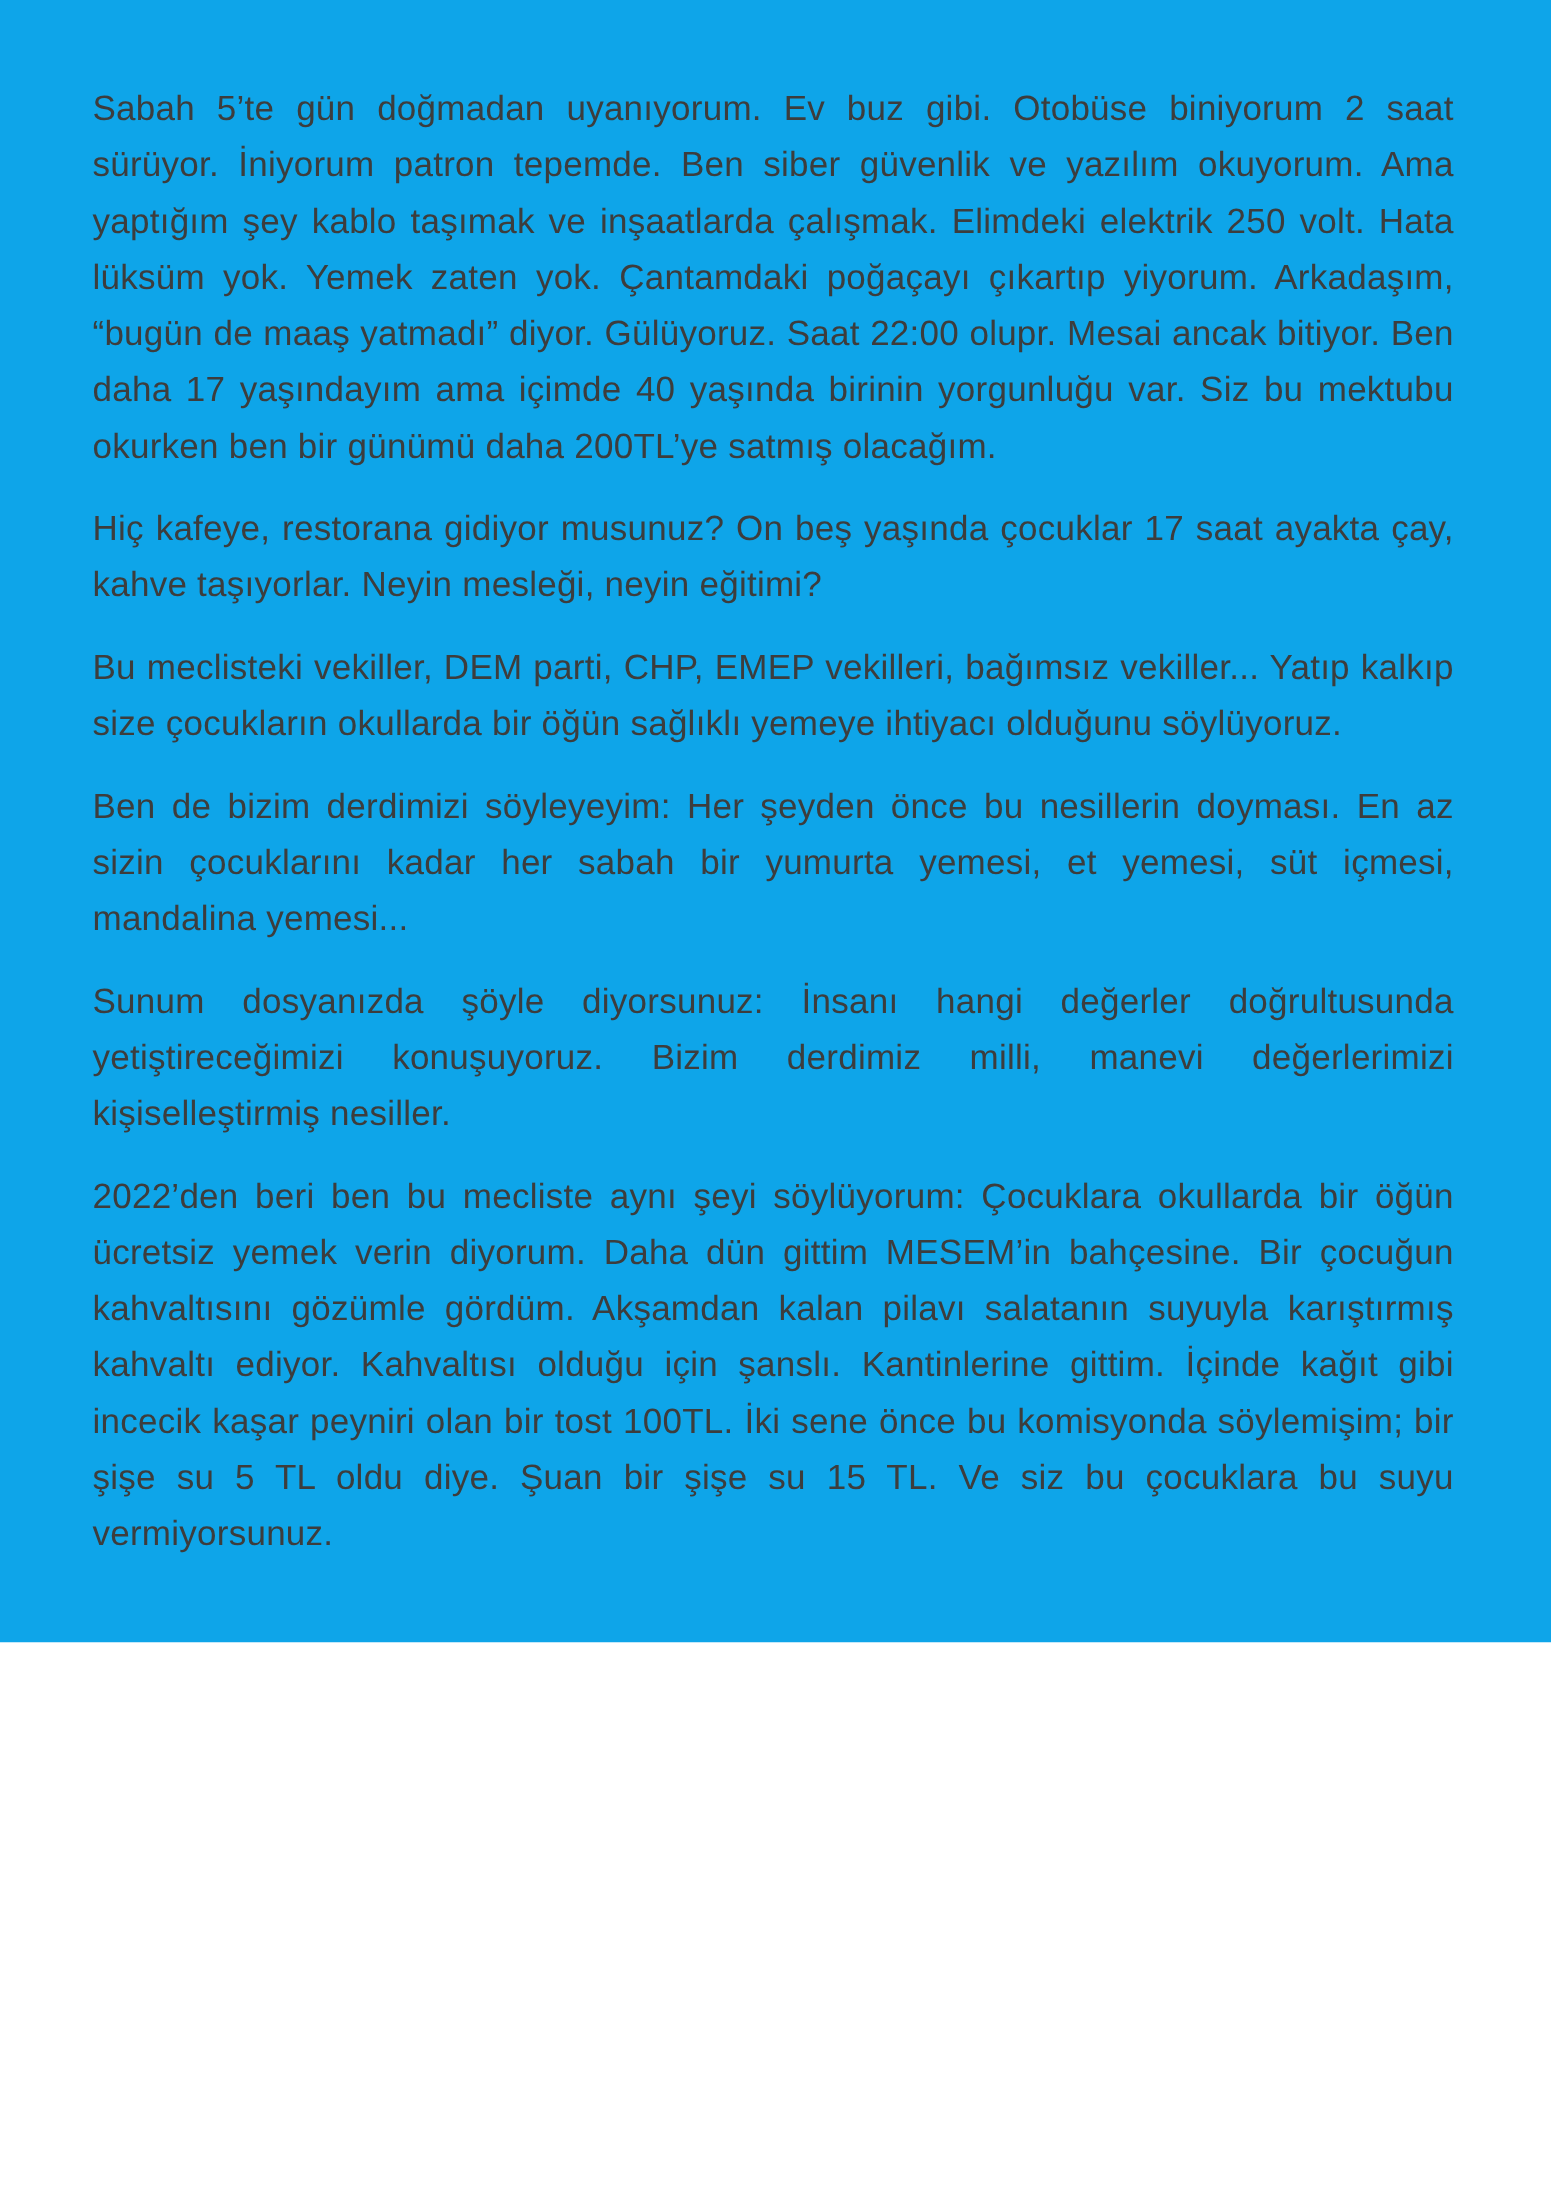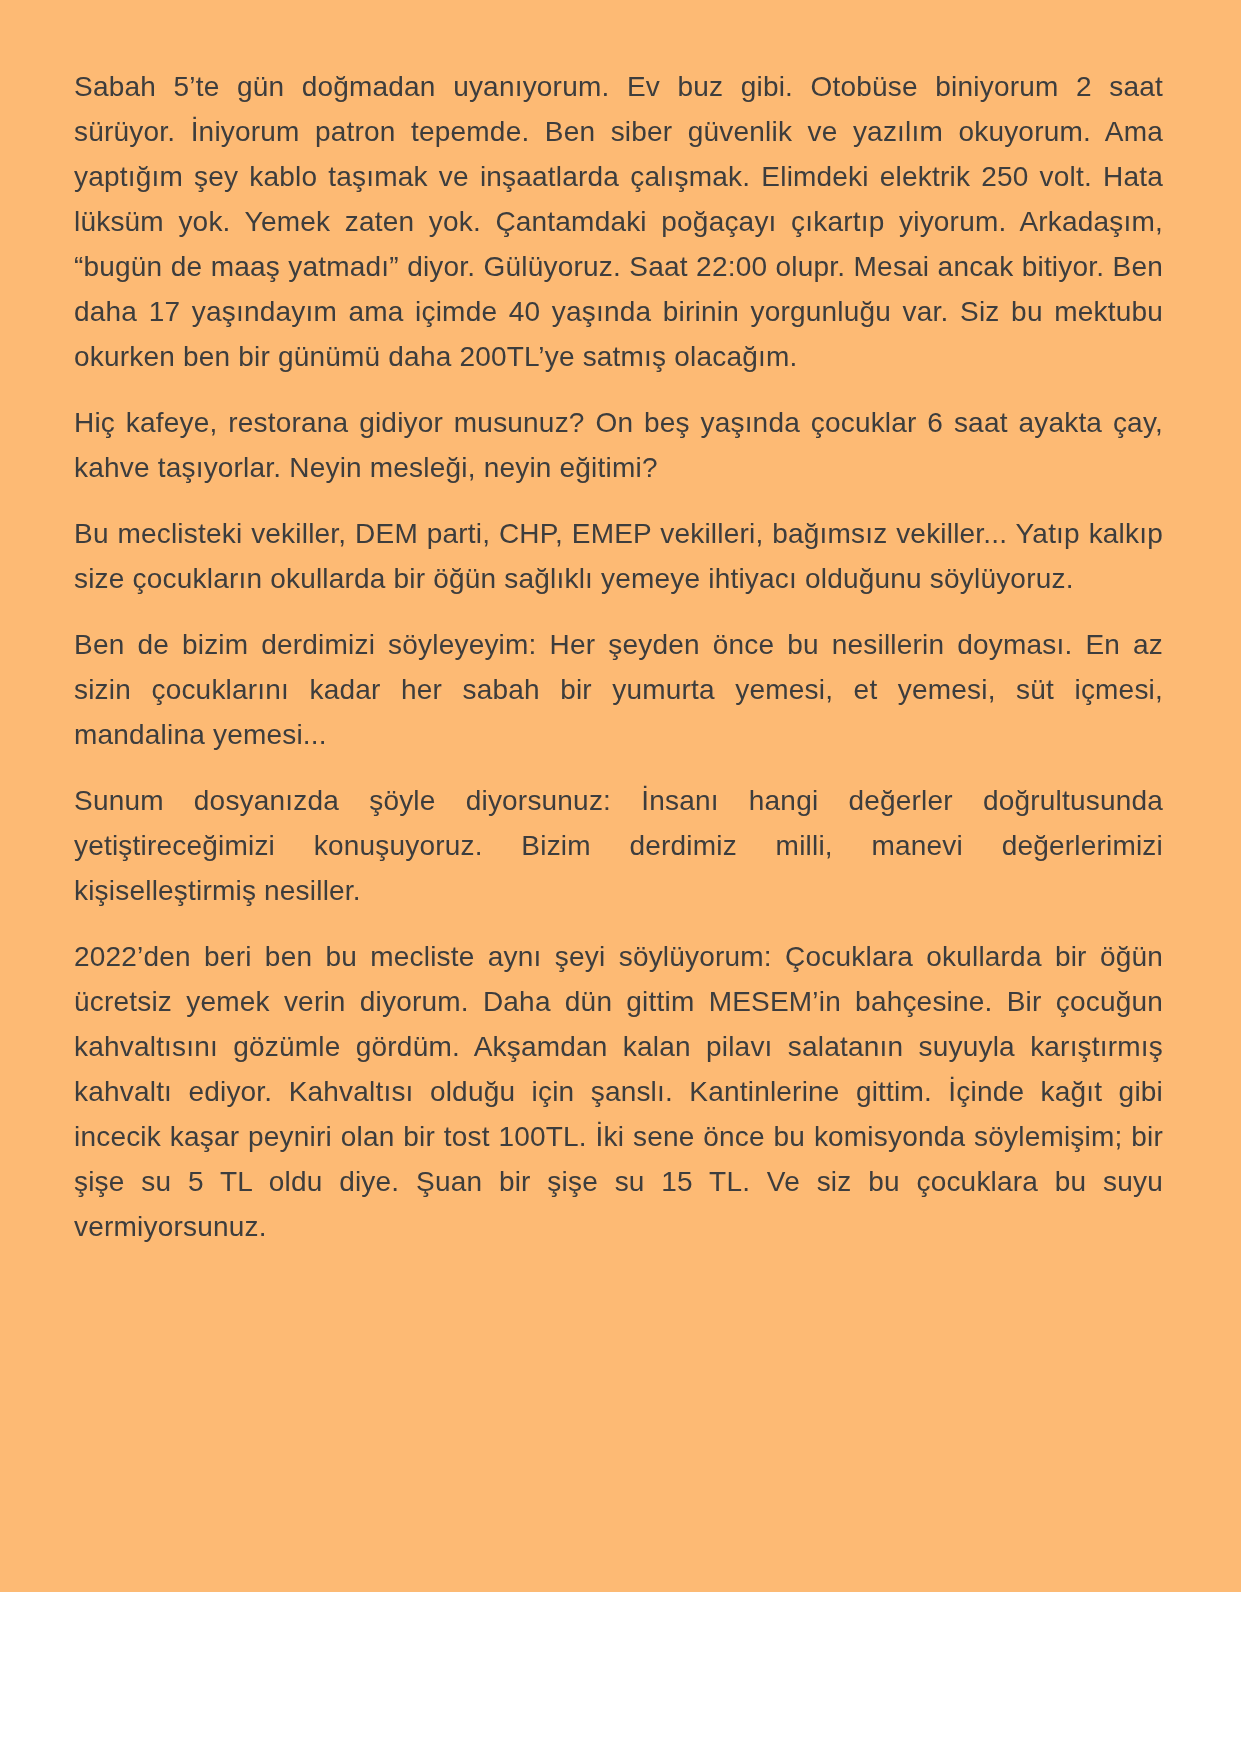--- a/index.html
+++ b/index.html
@@ -3,22 +3,22 @@
 <meta charset="utf-8">
 <style>
   html, body {
     margin: 0;
     padding: 0;
     background: #ffffff;
   }
   .page {
     position: relative;
     width: 1241px;
-    height: 1592px;
-    background: #fdba74;
+    height: 1314px;
+    background: #0ea5e9;
     box-sizing: border-box;
     padding: 64px 78px 0 74px;
     font-family: "Liberation Sans", "DejaVu Sans", sans-serif;
     color: #3d3d3d;
     overflow: hidden;
   }
   .body-text p {
     margin: 0 0 21px 0;
     font-size: 28px;
     line-height: 45px;
@@ -47,21 +47,21 @@
     padding-right: 28px;
     letter-spacing: 0.5px;
   }
 </style>
 </head>
 <body>
 
 <div class="page">
   <div class="body-text">
     <p>Sabah 5’te gün doğmadan uyanıyorum. Ev buz gibi. Otobüse biniyorum 2 saat sürüyor. İniyorum patron tepemde. Ben siber güvenlik ve yazılım okuyorum. Ama yaptığım şey kablo taşımak ve inşaatlarda çalışmak. Elimdeki elektrik 250 volt. Hata lüksüm yok. Yemek zaten yok. Çantamdaki poğaçayı çıkartıp yiyorum. Arkadaşım, “bugün de maaş yatmadı” diyor. Gülüyoruz. Saat 22:00 olupr. Mesai ancak bitiyor. Ben daha 17 yaşındayım ama içimde 40 yaşında birinin yorgunluğu var. Siz bu mektubu okurken ben bir günümü daha 200TL’ye satmış olacağım.</p>
-    <p>Hiç kafeye, restorana gidiyor musunuz? On beş yaşında çocuklar 6 saat ayakta çay, kahve taşıyorlar. Neyin mesleği, neyin eğitimi?</p>
+    <p>Hiç kafeye, restorana gidiyor musunuz? On beş yaşında çocuklar 17 saat ayakta çay, kahve taşıyorlar. Neyin mesleği, neyin eğitimi?</p>
     <p>Bu meclisteki vekiller, DEM parti, CHP, EMEP vekilleri, bağımsız vekiller... Yatıp kalkıp size çocukların okullarda bir öğün sağlıklı yemeye ihtiyacı olduğunu söylüyoruz.</p>
     <p>Ben de bizim derdimizi söyleyeyim: Her şeyden önce bu nesillerin doyması. En az sizin çocuklarını kadar her sabah bir yumurta yemesi, et yemesi, süt içmesi, mandalina yemesi...</p>
     <p>Sunum dosyanızda şöyle diyorsunuz: İnsanı hangi değerler doğrultusunda yetiştireceğimizi konuşuyoruz. Bizim derdimiz milli, manevi değerlerimizi kişiselleştirmiş nesiller.</p>
     <p>2022’den beri ben bu mecliste aynı şeyi söylüyorum: Çocuklara okullarda bir öğün ücretsiz yemek verin diyorum. Daha dün gittim MESEM’in bahçesine. Bir çocuğun kahvaltısını gözümle gördüm. Akşamdan kalan pilavı salatanın suyuyla karıştırmış kahvaltı ediyor. Kahvaltısı olduğu için şanslı. Kantinlerine gittim. İçinde kağıt gibi incecik kaşar peyniri olan bir tost 100TL. İki sene önce bu komisyonda söylemişim; bir şişe su 5 TL oldu diye. Şuan bir şişe su 15 TL. Ve siz bu çocuklara bu suyu vermiyorsunuz.</p>
   </div>
 
   <div class="page-footer">
     <span class="footer-title">TİP ÇOCUK HAKLARI KOMİSYONU</span>
     <span class="page-number">7</span>
   </div>

